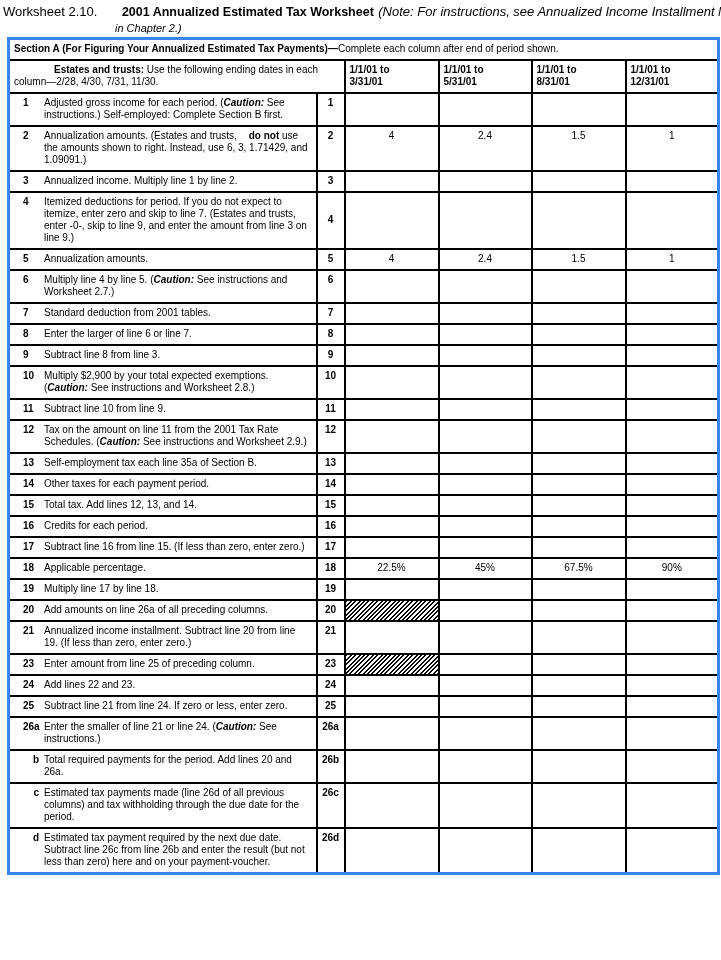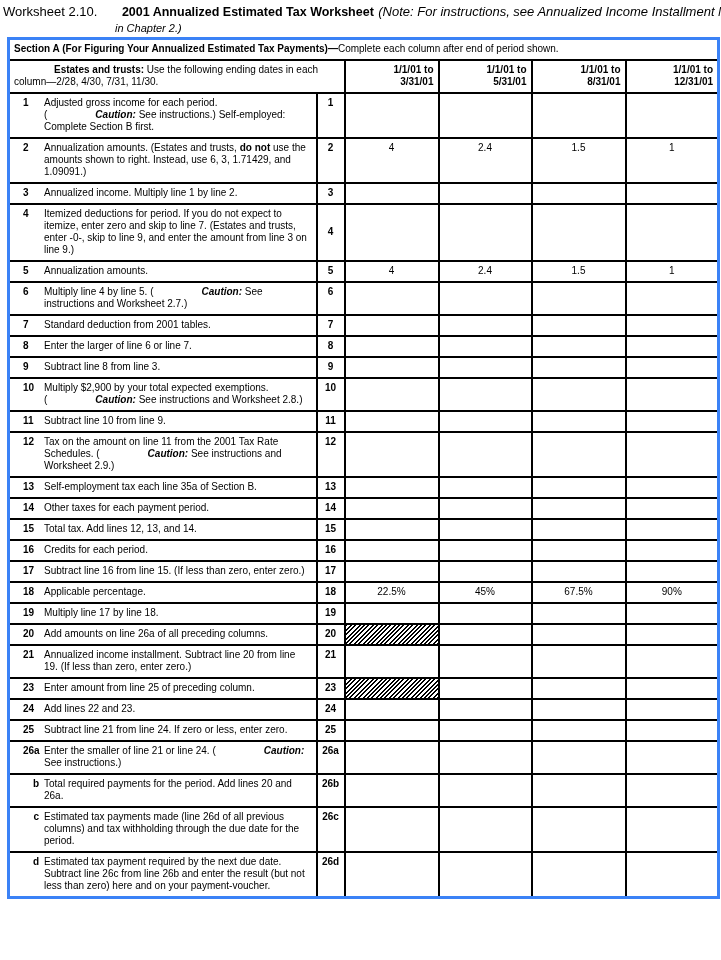--- a/index.html
+++ b/index.html
@@ -30,33 +30,33 @@
   td.section-bar{
     font-size:10px;padding:3px 4px;
   }
   td.section-bar .sec-bold{font-weight:bold;}
   th.estates{
     text-align:left;font-weight:normal;font-size:10px;
     vertical-align:top;padding:4px 6px;
   }
   th.estates .eb{font-weight:bold;padding-left:40px;}
   th.period{
-    text-align:right;font-weight:bold;font-size:10px;
+    text-align:left;font-weight:bold;font-size:10px;
     vertical-align:middle;padding:6px 2px;
   }
   td.desc{padding:3px 2px 4px 0;}
   .rowflex{display:flex;align-items:flex-start;}
   .gut{
     flex:0 0 30px;font-weight:bold;text-align:left;
     padding-left:9px;box-sizing:border-box;
   }
   .gut.sub{text-align:right;padding-left:0;padding-right:5px;}
   .txt{flex:1 1 auto;padding-right:2px;}
-  .bi{font-weight:bold;font-style:italic;padding-left:48px;}
-  .bb{font-weight:bold;}
+  .bi{font-weight:bold;font-style:italic;}
+  .bb{font-weight:bold;margin-left:9px;}
   td.rnum{
     font-weight:bold;text-align:center;vertical-align:bottom;
     padding:3px 1px 4px 1px;
   }
   td.rnum.mid{vertical-align:middle;}
   td.val{
     text-align:center;vertical-align:middle;font-size:10px;
   }
   td.val.hatch{
     background:repeating-linear-gradient(135deg,#000 0 1.4px,#fff 1.4px 3.1px);

